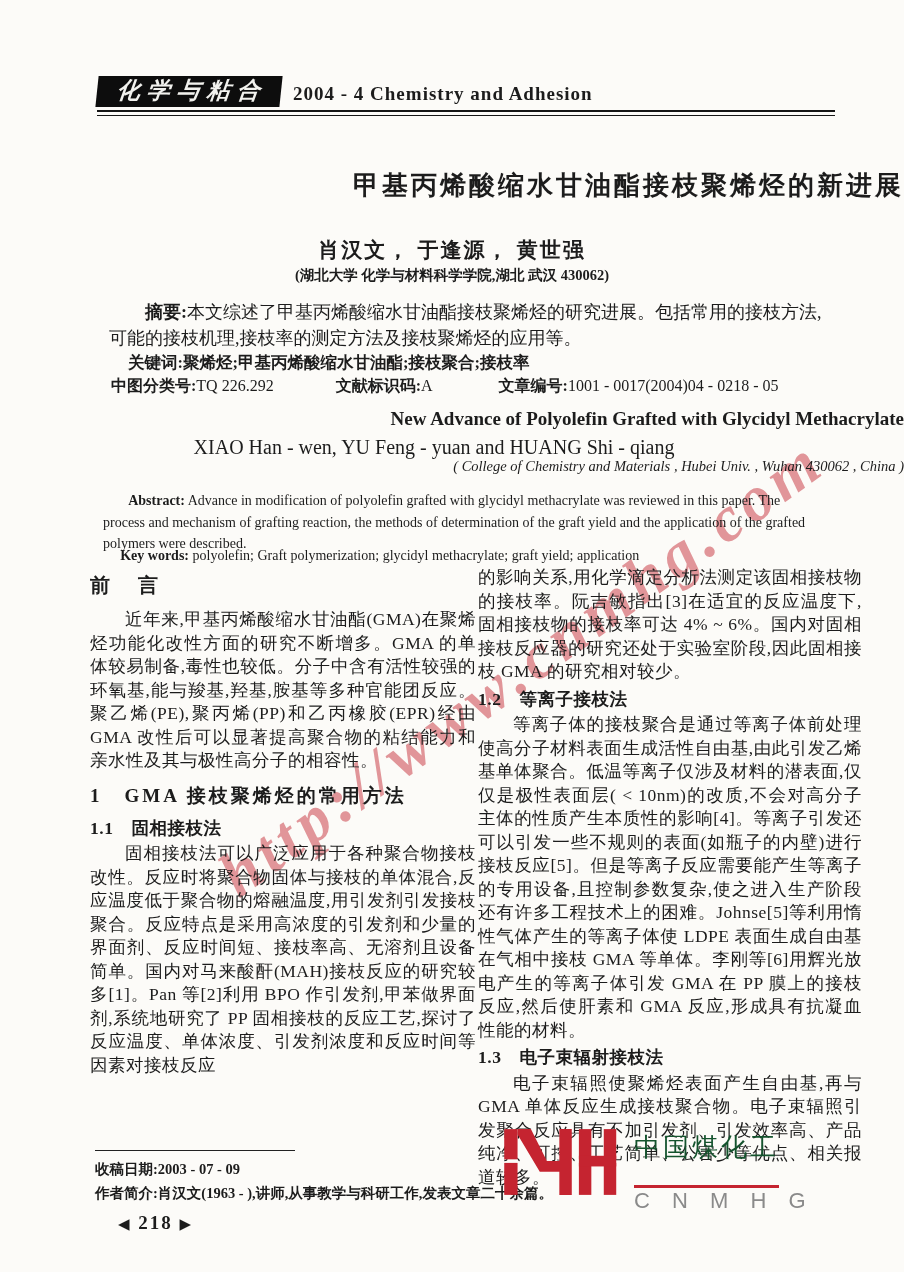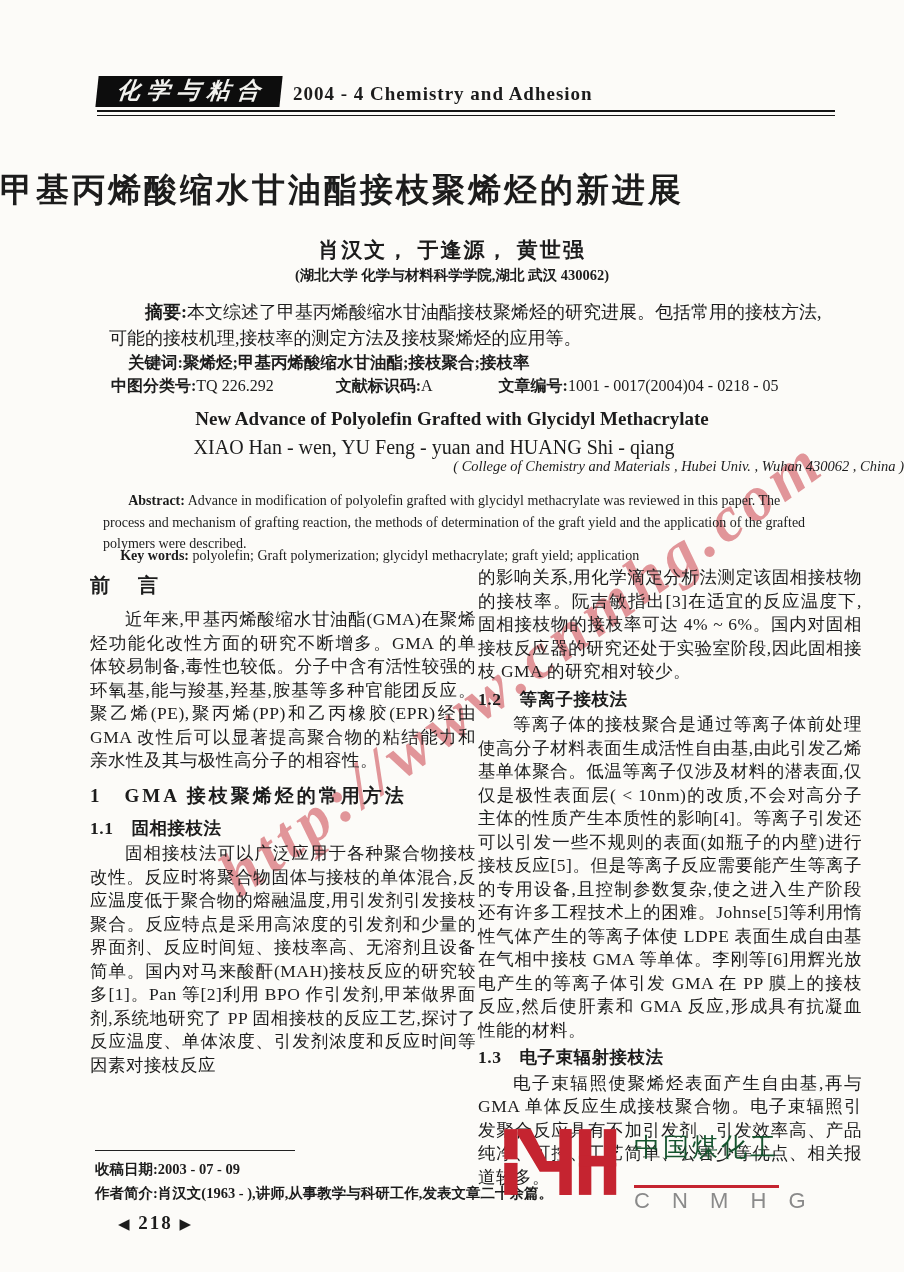--- a/index.html
+++ b/index.html
@@ -22,37 +22,37 @@
     letter-spacing:7px;line-height:26px;
     transform:skewX(-6deg);
   }
   .issue{
     font-weight:bold;font-size:19px;letter-spacing:1px;
     padding-left:12px;padding-bottom:2px;white-space:nowrap;
   }
   .jrule{margin-top:3px;border-top:2.5px solid #161616;border-bottom:1.5px solid #161616;height:3px;}
   
   .cn-title{
-    position:absolute;left:0;top:168px;width:904px;text-align:left;
-    font-size:33px;font-weight:bold;letter-spacing:3px;
+    position:absolute;left:0;top:168px;width:904px;text-align:right;
+    font-size:26px;font-weight:bold;letter-spacing:3px;
   }
   .cn-authors{position:absolute;left:0;top:236px;width:904px;text-align:center;font-size:21px;font-weight:bold;letter-spacing:2px;}
   .cn-affil{position:absolute;left:0;top:266px;width:904px;text-align:center;font-size:14.5px;font-weight:bold;}
   
   .cn-abs{position:absolute;left:109px;top:299px;width:728px;font-size:18px;line-height:26px;}
   .cn-abs p{margin:0;}
   .indent2{text-indent:2em;}
   .b{font-weight:bold;}
   .cn-keywords{position:absolute;left:95px;top:352px;width:728px;font-size:16.5px;font-weight:bold;text-indent:2em;}
   .cls-line{position:absolute;left:95px;top:376px;width:728px;font-size:16px;display:flex;}
   .cls-line .seg1{margin-left:16px;}
   .cls-line .seg2{margin-left:62px;}
   .cls-line .seg3{margin-left:66px;}
   
-  .en-title{position:absolute;left:0;top:408px;width:904px;text-align:center;font-size:19px;font-weight:bold;}
+  .en-title{position:absolute;left:0;top:408px;width:904px;text-align:right;font-size:19px;font-weight:bold;}
   .en-authors{position:absolute;left:0;top:436px;width:868px;text-align:center;font-size:20px;}
   .en-affil{position:absolute;left:0;top:458px;width:904px;text-align:right;font-size:14.5px;font-style:italic;}
   .en-abs{position:absolute;left:95px;top:482px;width:730px;font-size:14px;line-height:21.5px;}
   .en-abs p{margin:8px;}
   .en-abs .indent{text-indent:1.8em;}
   .en-keywords{position:absolute;left:95px;top:548px;width:730px;font-size:14px;text-indent:1.8em;}
   
   .col{position:absolute;top:566px;width:386px;font-size:17.5px;line-height:23.5px;letter-spacing:0.5px;text-align:justify;}
   .col-left{left:90px;}
   .col-right{left:478px;width:384px;}

